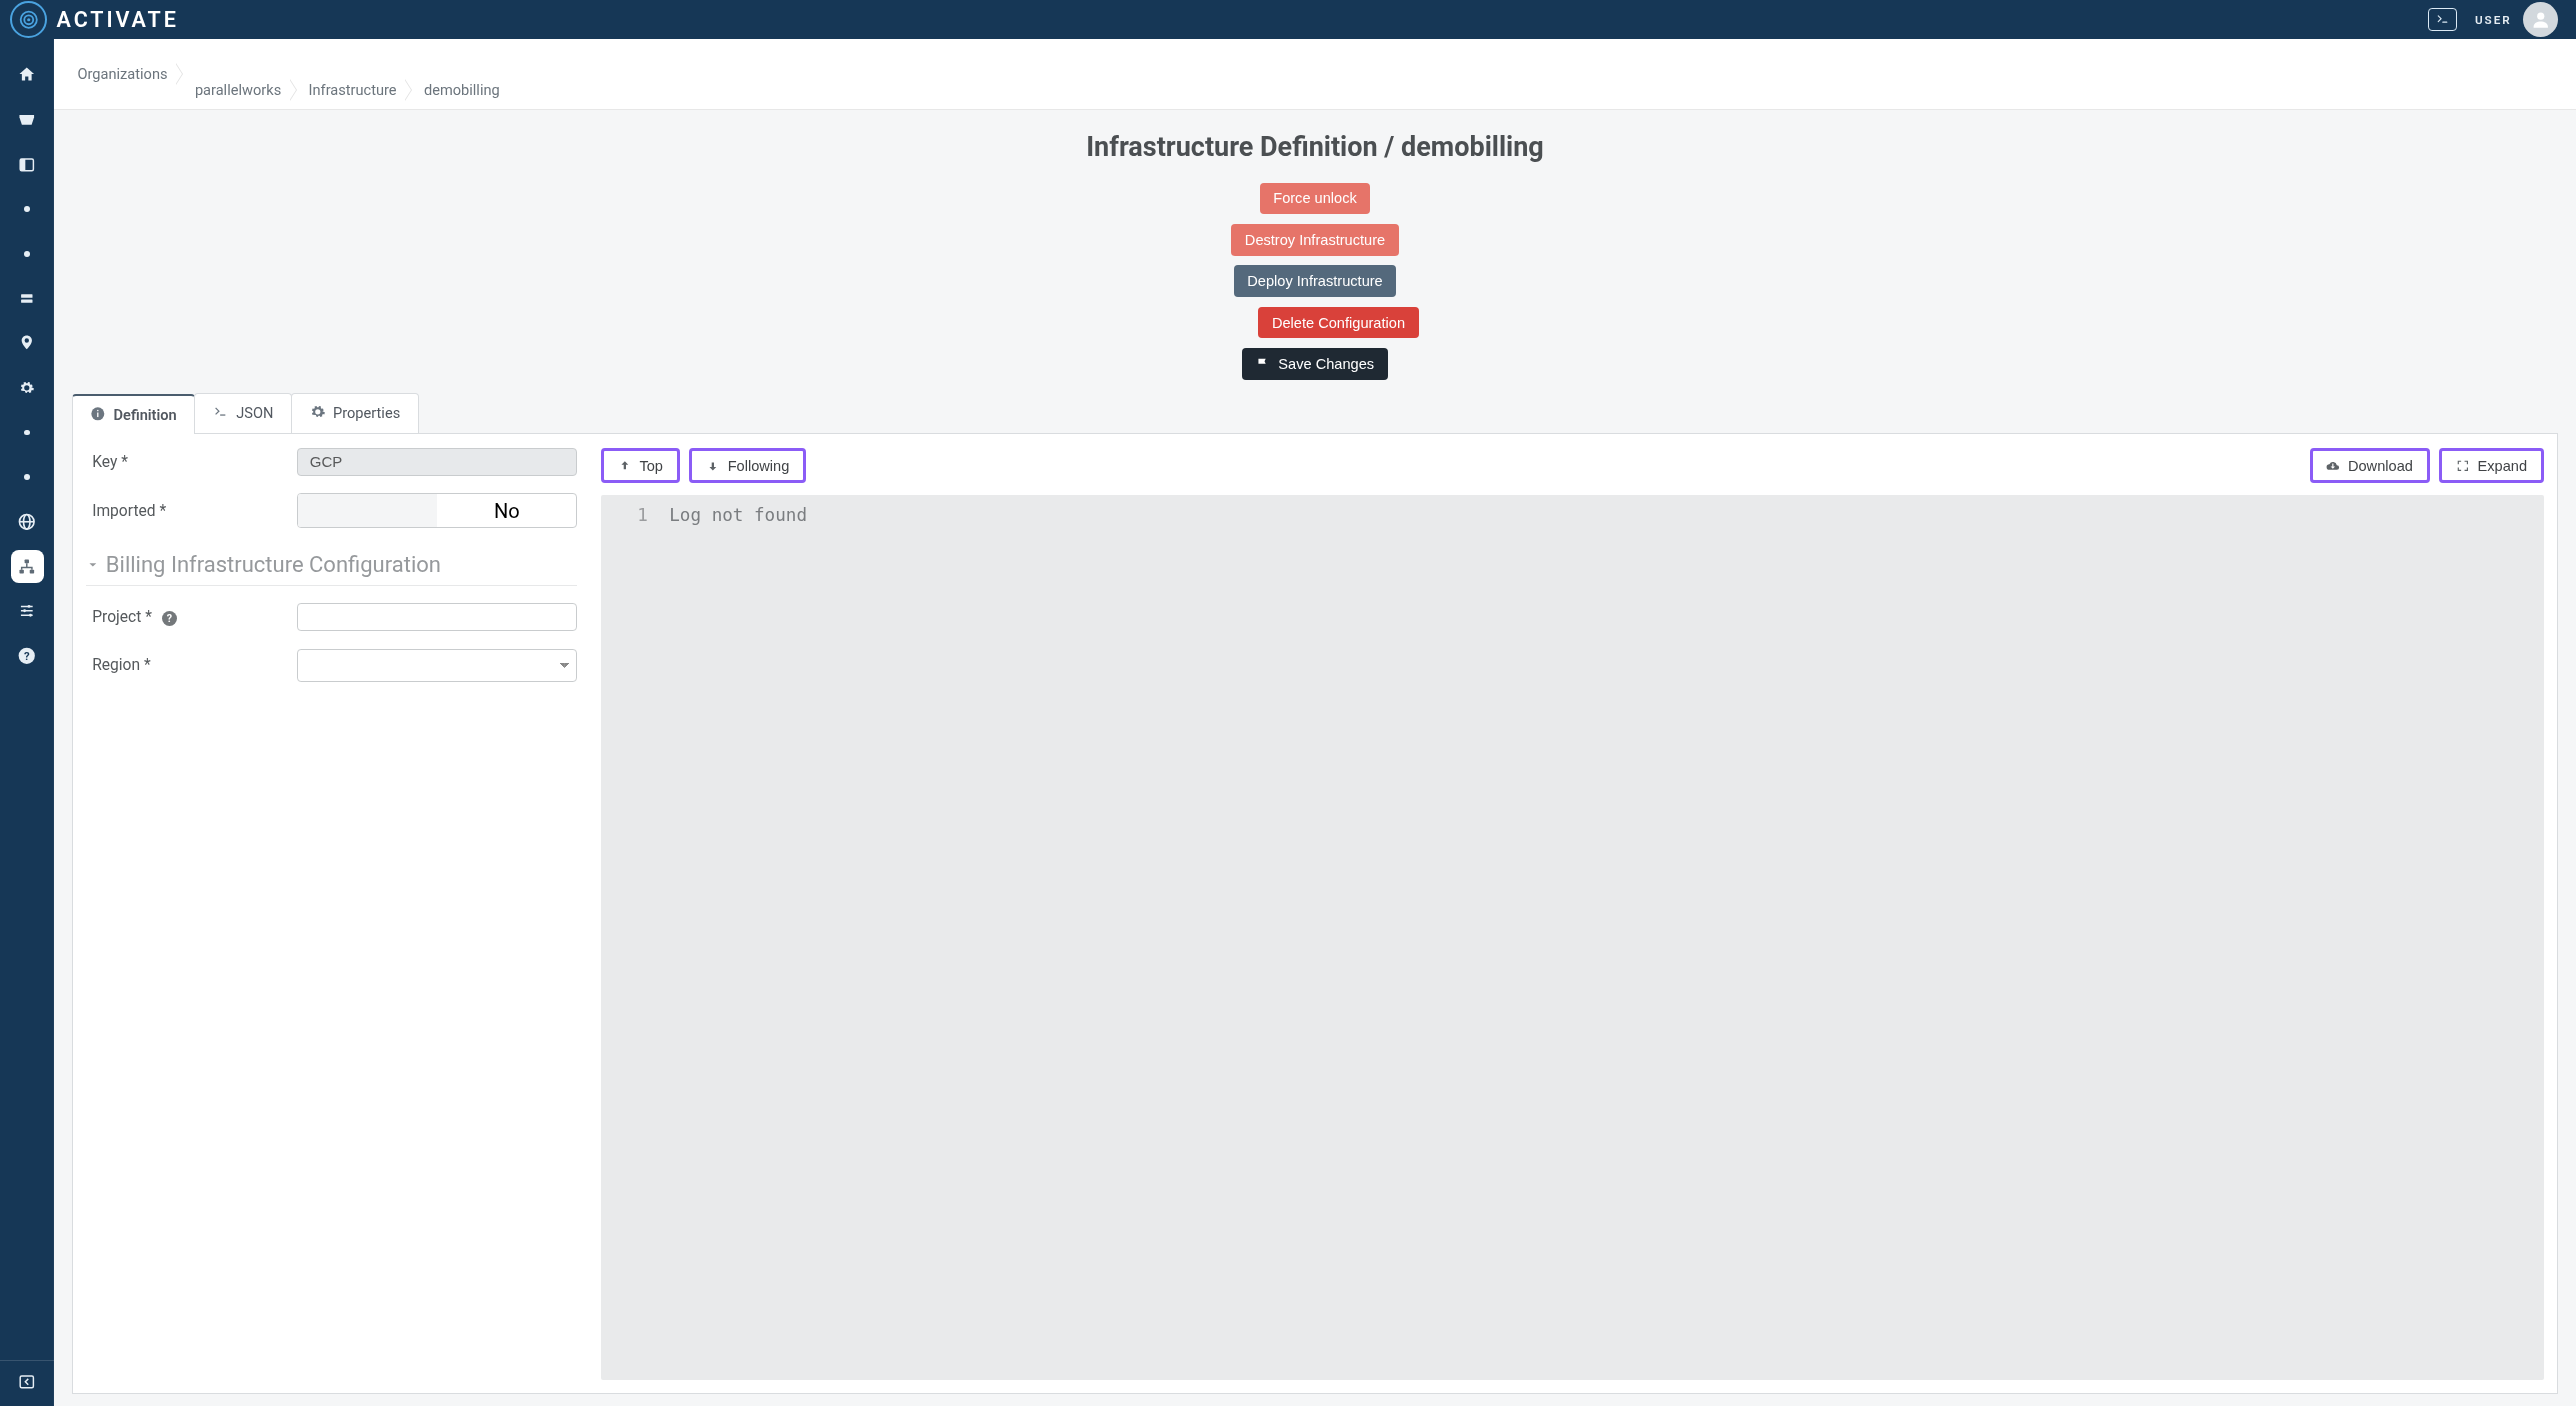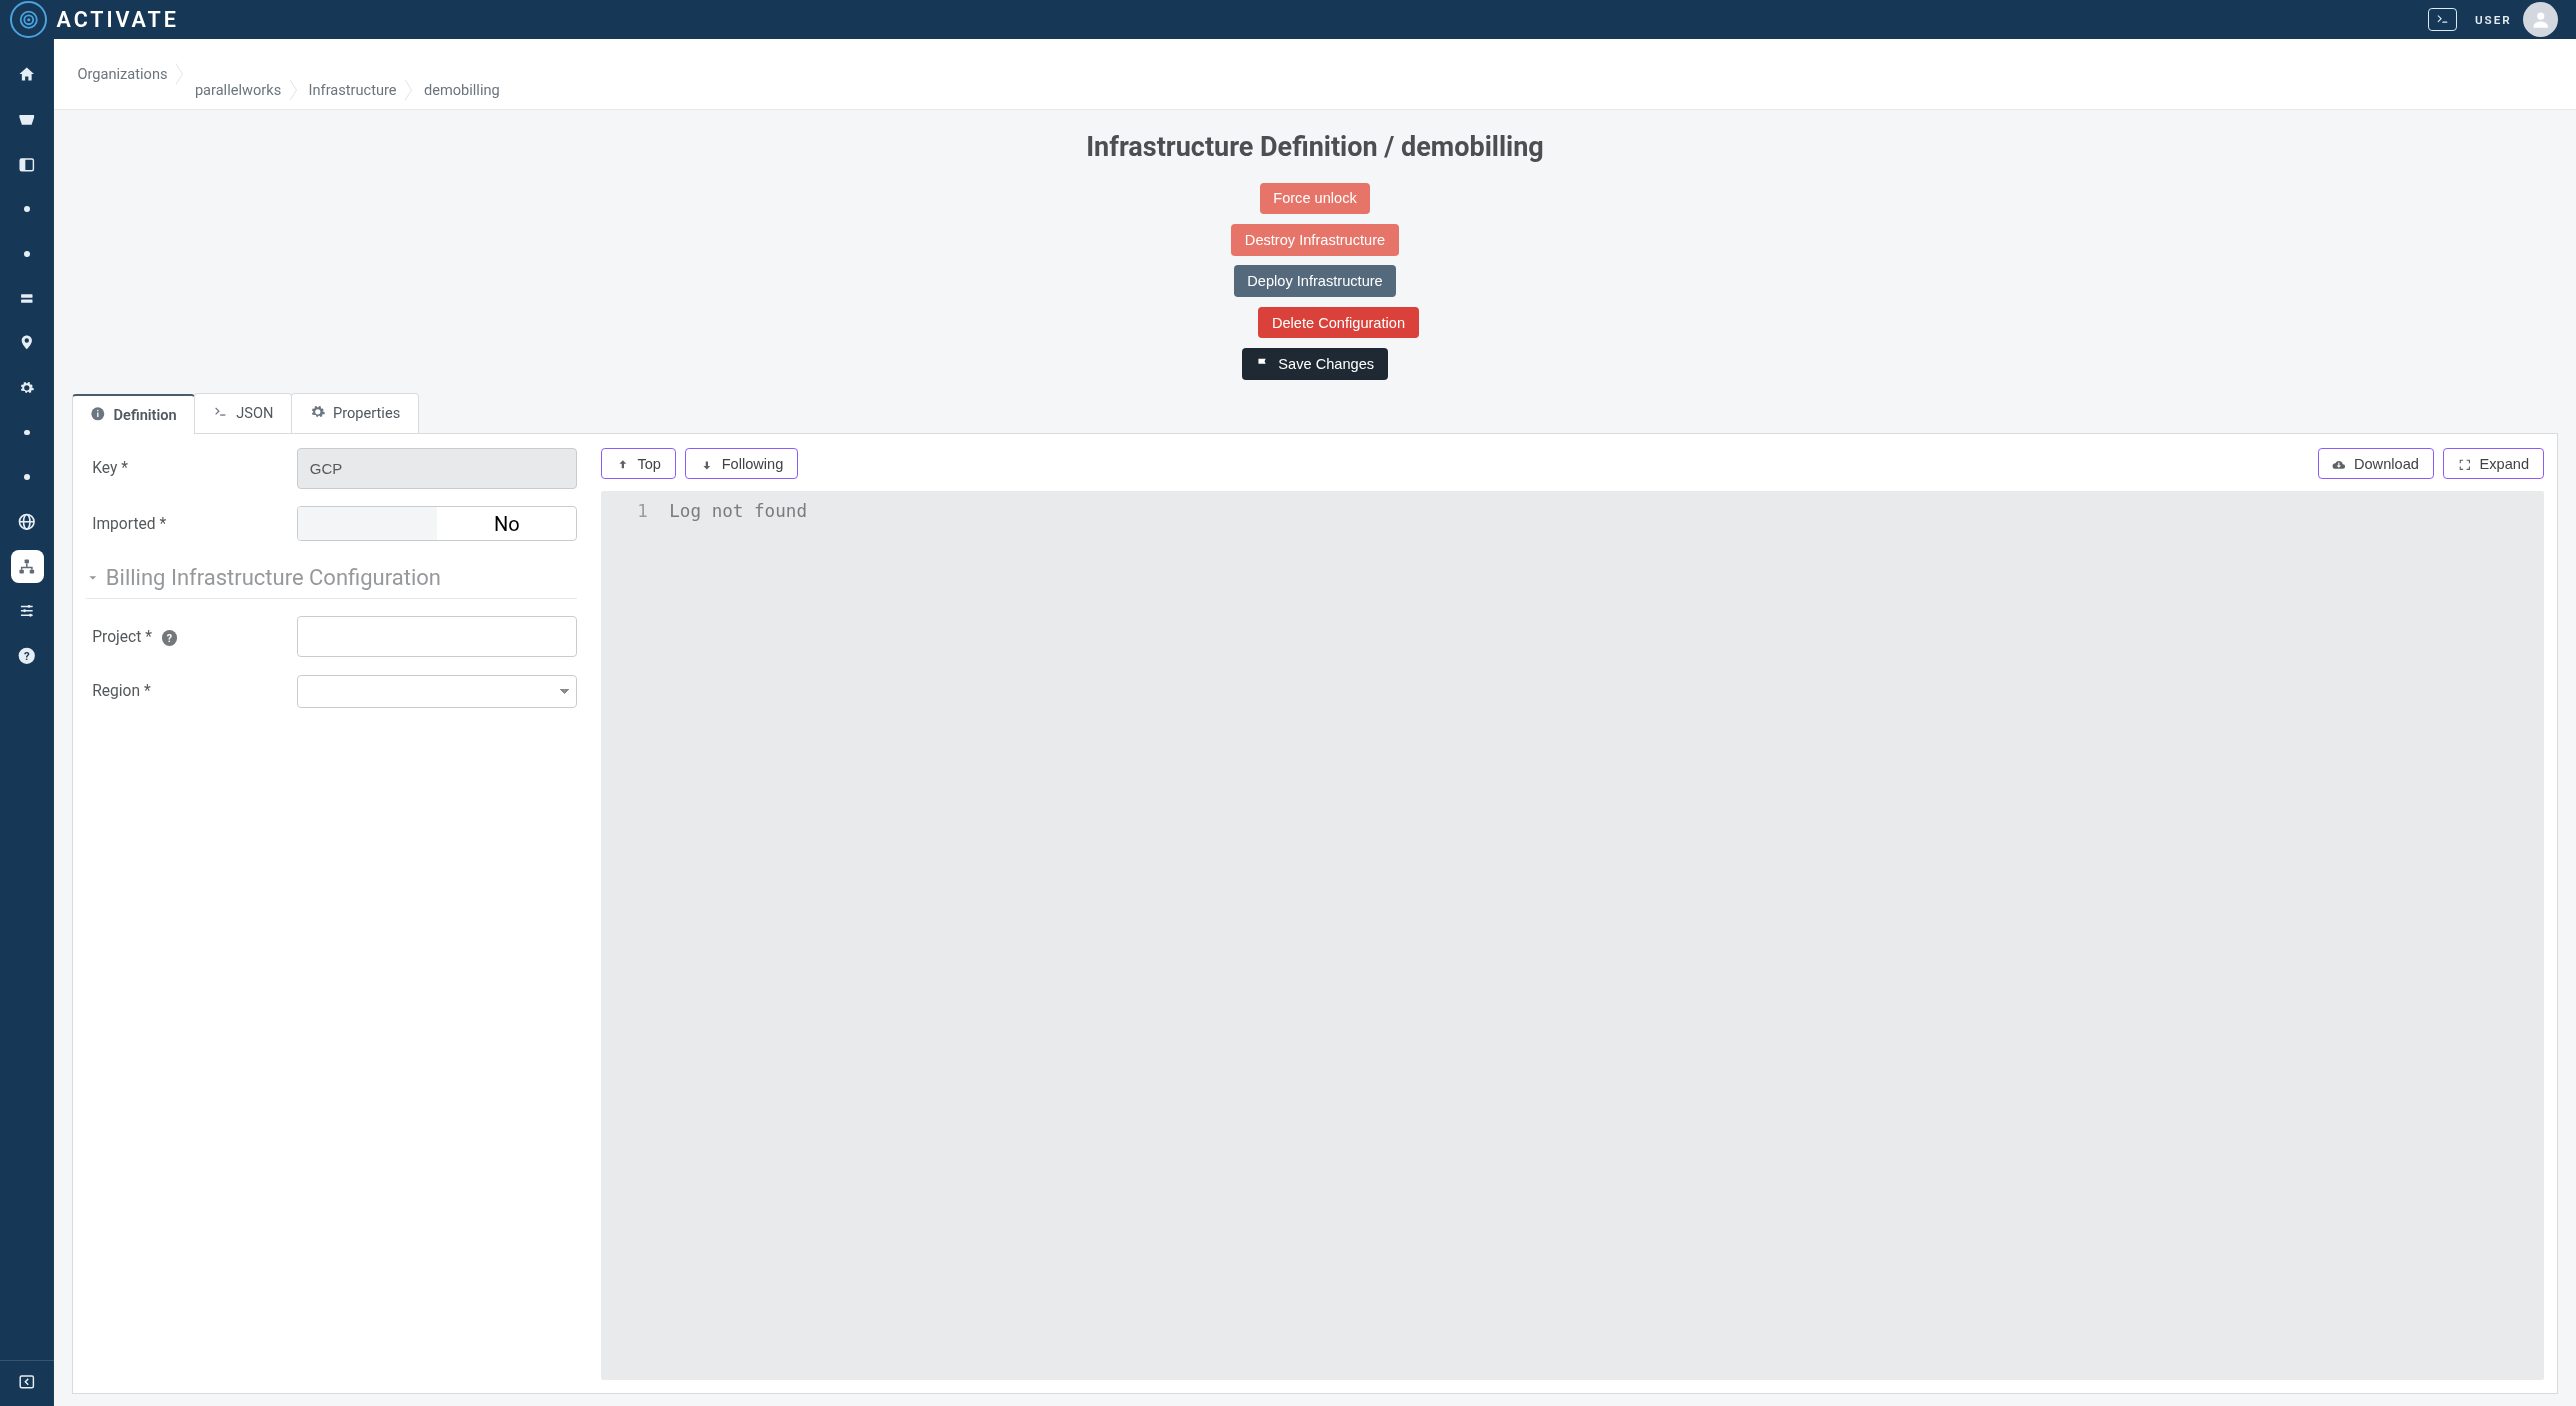--- a/index.html
+++ b/index.html
@@ -110,21 +110,21 @@
     background:#fff; border:1px solid #d9dcdf; border-top:none; flex:1;
     display:flex; padding:13.7px; gap:18px; min-height:0;
   }
 
   
   .form-col { width: 497px; padding: 0 5.9px;}
   .form-row { display:flex; align-items:center; margin-bottom: 17.6px;}
   .form-row label { width: 205px; font-size:15.6px; color:#55595c;}
   .form-row .field { flex:1; }
   .text-input {
-    width:100%; height:41px; border:1px solid #c9ccce; border-radius:3.9px;
+    width:100%; height:28px; border:1px solid #c9ccce; border-radius:3.9px;
     padding:0 11.7px; font-size:15px; background:#fff;
   }
   .text-input.readonly{ background:#e7e9eb; color:#58595a; }
   .select-input {
     width:100%; height:33px; border:1px solid #c9ccce; border-radius:3.9px;
     padding:0 25px 0 11.7px; font-size:14.6px; background:#fff; appearance:none;
     background-image: linear-gradient(45deg, transparent 50%, #888 50%), linear-gradient(135deg, #888 50%, transparent 50%);
     background-position: right 11.7px center, right 6.8px center;
     background-size: 4.9px 4.9px, 4.9px 4.9px; background-repeat:no-repeat;
   }
@@ -144,22 +144,22 @@
     width:15.6px;height:15.6px;border-radius:50%;background:#74787b;color:#fff;
     font-size:10.7px;display:inline-flex;align-items:center;justify-content:center;margin-left:5.9px;
     font-weight:700;
   }
 
   
   .log-col { flex:1; display:flex; flex-direction:column; min-width:0;}
   .log-toolbar { display:flex; gap:9.8px; margin-bottom:11.7px;}
   .log-toolbar .spacer{flex:1;}
   .log-btn{
-    border:1px solid #8b5cf6; background:#fff; border-radius:3.9px; padding:6.8px 13.7px;
-    font-size:14.6px; display:inline-flex; align-items:flex-end; gap:7.8px; cursor:pointer; color:#404346;
+    border:3px solid #8b5cf6; background:#fff; border-radius:3.9px; padding:6.8px 13.7px;
+    font-size:14.6px; display:inline-flex; align-items:center; gap:7.8px; cursor:pointer; color:#404346;
   }
   .log-btn svg{width:13.7px;height:13.7px;fill:#5d6266;}
   .log-view{
     flex:1; background:#e9eaeb; border-radius:2px; font-family: "SFMono-Regular", Consolas, monospace;
     font-size:17.6px; color:#7a7d80; padding:9.8px 0; overflow:auto;
   }
   .log-line{ display:flex;}
   .log-gutter{ width:68px; text-align:right; padding-right:21.5px; color:#9b9d9f;}
   .log-text{ flex:1;}
 </style>

